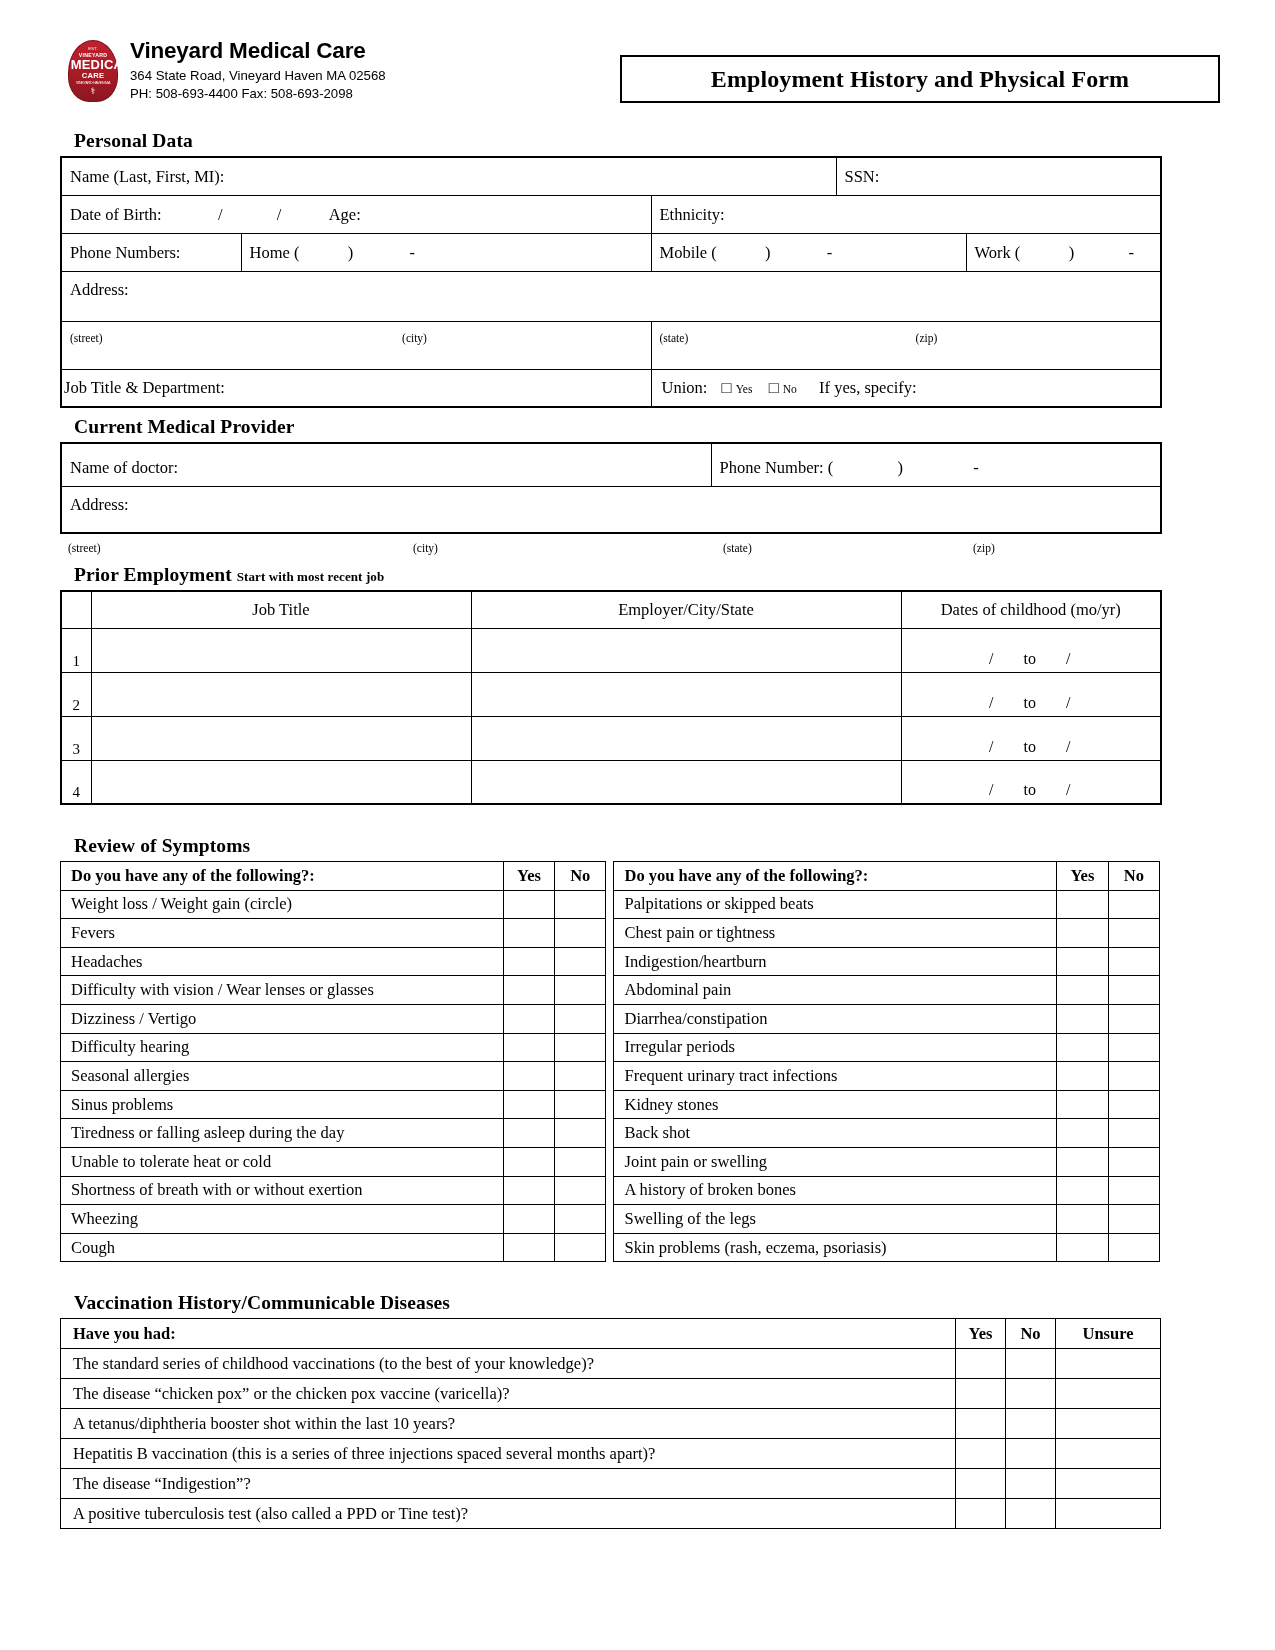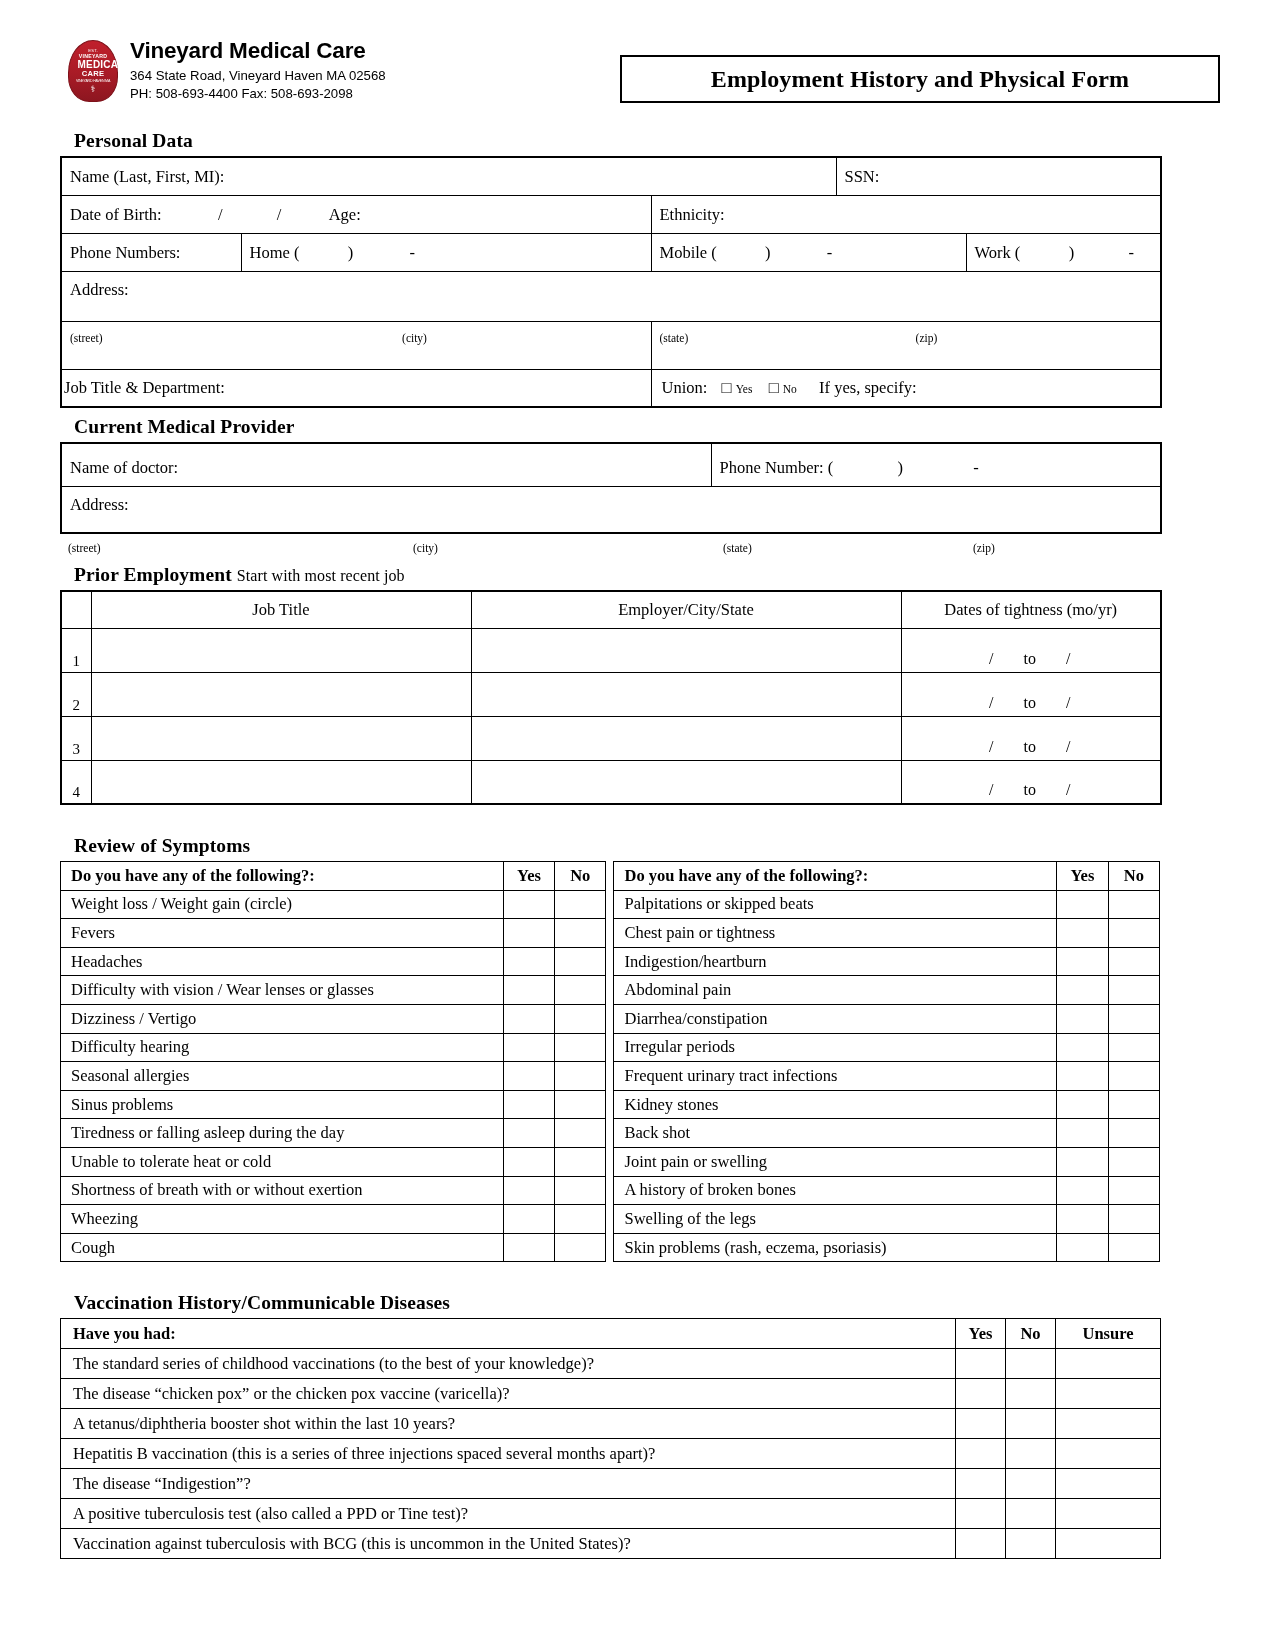--- a/index.html
+++ b/index.html
@@ -29,21 +29,21 @@
     border-radius: 26px 26px 22px 22px / 34px 34px 26px 26px;
     border: 1.5px solid #7d1119;
     display: flex; flex-direction: column;
     align-items: center; justify-content: center;
     color: #fff; line-height: 1.05;
     font-family: "Liberation Sans", sans-serif;
     padding: 3px 2px;
   }
   .logo .l-top { font-size: 4.2px; letter-spacing: .2px; margin-bottom: 1px; }
   .logo .l1 { font-size: 5.2px; font-weight: bold; letter-spacing: .3px; }
-  .logo .l2 { font-size: 10px; font-weight: bold; letter-spacing: .2px; margin-left: 16px; }
+  .logo .l2 { font-size: 13px; font-weight: bold; letter-spacing: .2px; margin-left: 16px; }
   .logo .l3 { font-size: 7.6px; font-weight: bold; letter-spacing: .2px; }
   .logo .l-bar { font-size: 3.6px; margin-top: 2px; letter-spacing: -.2px; }
   .logo .l-sym { font-size: 9px; margin-top: 1px; line-height: 8px; }
 
   .org { font-family: "Liberation Sans", sans-serif; padding-left: 4px; }
   .org-name { font-size: 22.5px; font-weight: bold; letter-spacing: -0.2px; margin-bottom: 3px; }
   .org-line { font-size: 13.2px; line-height: 18px; }
 
   .title-box {
     margin-left: auto;
@@ -53,21 +53,21 @@
     margin-top: 17px;
   }
   .title-box span { font-size: 24px; font-weight: bold; letter-spacing: .1px; }
 
   
   h2.sec {
     font-size: 19.5px; font-weight: bold;
     margin: 0 0 4px 14px; padding: 0;
     letter-spacing: .1px;
   }
-  h2.sec .sub { font-size: 16px; font-weight: normal; }
+  h2.sec .sub { font-size: 13px; font-weight: bold; }
 
   
   .tbl { border-collapse: collapse; width: 1100px; table-layout: fixed; }
   .tbl td, .tbl th { border: 1.6px solid #000; padding: 8px; }
   .outer { border: 2.4px solid #000; }
 
   .fld { font-size: 16.5px; padding: 4px 0 4px 14px; }
   .tiny { font-size: 11.5px; }
 
   .row-h { height: 38px; }
@@ -285,21 +285,21 @@
         <col style="width:30px">
         <col style="width:380px">
         <col style="width:430px">
         <col style="width:260px">
       </colgroup>
     <tbody>
         <tr>
       <td style="border-top:none;border-left:none"></td>
       <th>Job Title</th>
       <th>Employer/City/State</th>
-      <th>Dates of tightness (mo/yr)</th>
+      <th>Dates of childhood (mo/yr)</th>
     </tr>
     <tr>
       <td class="num cell-b" style="padding-bottom:2px">1</td>
       <td></td>
       <td></td>
       <td class="dates">
         <span class="s1">/</span>
         <span class="to">to</span>
         <span class="s2">/</span>
       </td>
@@ -524,22 +524,16 @@
           <td></td>
           <td></td>
           <td></td>
         </tr>
         <tr>
           <td class="q">A positive tuberculosis test (also called a PPD or Tine test)?</td>
           <td></td>
           <td></td>
           <td></td>
         </tr>
-        <tr>
-          <td class="q">Vaccination against tuberculosis with BCG (this is uncommon in the United States)?</td>
-          <td></td>
-          <td></td>
-          <td></td>
-        </tr>
       </tbody>
   </table>
 
 </div>
 
 </body></html>

